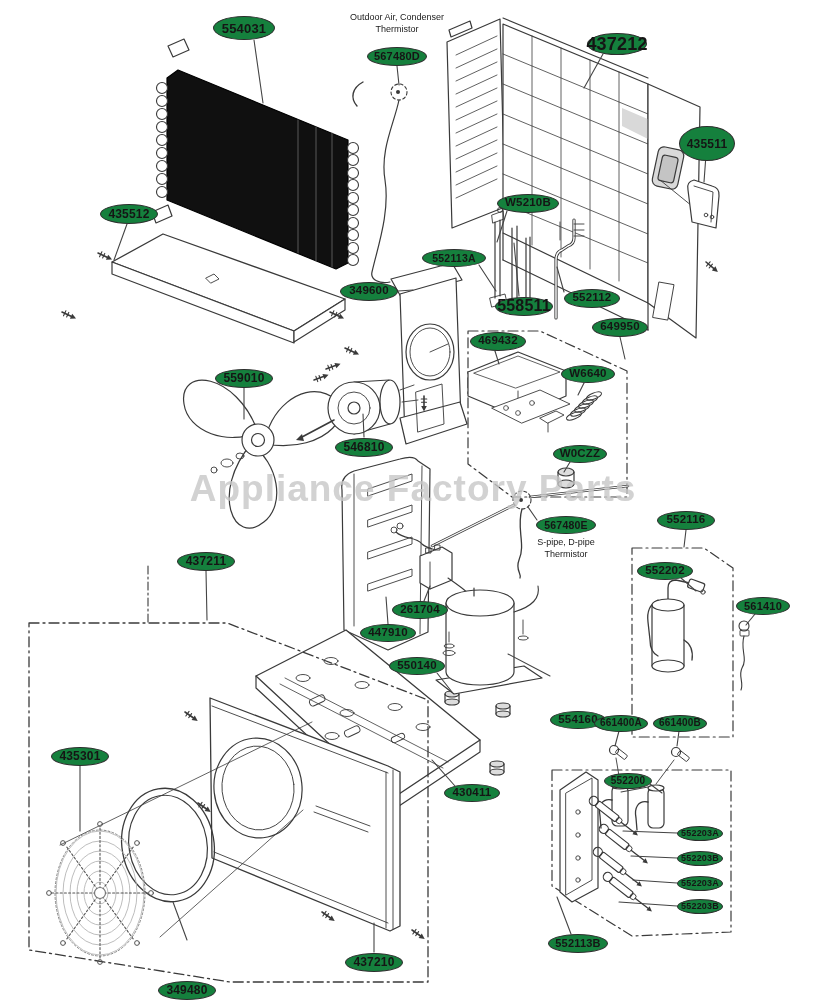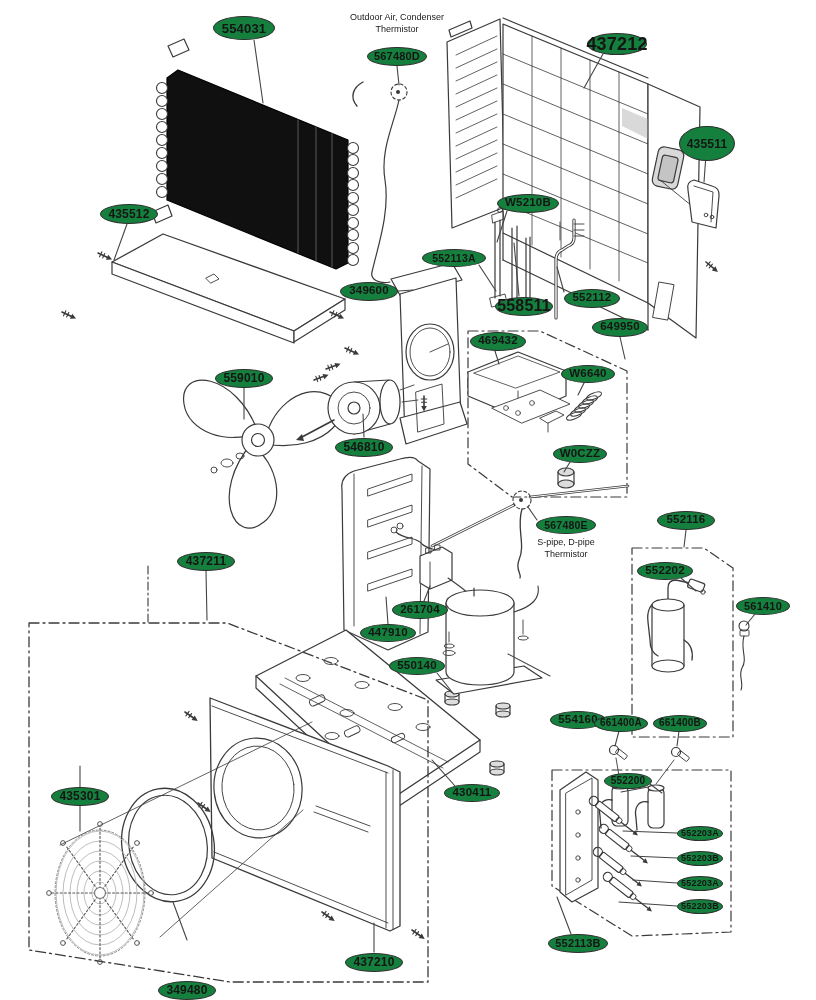--- a/index.html
+++ b/index.html
@@ -464,20 +464,21 @@
           <polyline points="677,906 619,902"></polyline>
           <polyline points="571,934 557,897"></polyline>
           <polyline points="80,766 80,831"></polyline>
           <polyline points="187,940 173,902"></polyline>
           <polyline points="374,952 374,923"></polyline>
           <polyline points="455,786 432,760"></polyline>
         </g>
 </g>
 </svg>
 
+<div class="wm" id="wm-main">Appliance Factory Parts</div>
 
 <div id="callout-layer">
       <div class="callout" style="left: 213px; top: 16px; width: 62px; height: 24px; font-size: 13px;">554031</div>
       <div class="callout" style="left: 367px; top: 46.5px; width: 60px; height: 19px; font-size: 11px;">567480D</div>
       <div class="callout" style="left: 587px; top: 33px; width: 60px; height: 22px; font-size: 18px;">437212</div>
       <div class="callout" style="left: 679px; top: 126px; width: 56px; height: 35px; font-size: 12px;">435511</div>
       <div class="callout" style="left: 100px; top: 204px; width: 58px; height: 20px; font-size: 12px;">435512</div>
       <div class="callout" style="left: 497px; top: 193.5px; width: 62px; height: 19px; font-size: 11.5px;">W5210B</div>
       <div class="callout" style="left: 422px; top: 249px; width: 64px; height: 18px; font-size: 10.5px;">552113A</div>
       <div class="callout" style="left: 340px; top: 281.5px; width: 58px; height: 19px; font-size: 11.5px;">349600</div>
@@ -499,21 +500,21 @@
       <div class="callout" style="left: 389px; top: 657px; width: 56px; height: 18px; font-size: 11.5px;">550140</div>
       <div class="callout" style="left: 550px; top: 671px; width: 56px; height: 18px; font-size: 11.5px; margin-top: 40px;">554160</div>
       <div class="callout" style="left: 594px; top: 714.5px; width: 54px; height: 17px; font-size: 10px; text-align: right;">661400A</div>
       <div class="callout" style="left: 653px; top: 714.5px; width: 54px; height: 17px; font-size: 10px;">661400B</div>
       <div class="callout" style="left: 604px; top: 773px; width: 48px; height: 16px; font-size: 10px;">552200</div>
       <div class="callout" style="left: 677px; top: 825.5px; width: 46px; height: 15px; font-size: 9px;">552203A</div>
       <div class="callout" style="left: 677px; top: 850.5px; width: 46px; height: 15px; font-size: 9px;">552203B</div>
       <div class="callout" style="left: 677px; top: 875.5px; width: 46px; height: 15px; font-size: 9px;">552203A</div>
       <div class="callout" style="left: 677px; top: 898.5px; width: 46px; height: 15px; font-size: 9px;">552203B</div>
       <div class="callout" style="left: 548px; top: 933.5px; width: 60px; height: 19px; font-size: 11px;">552113B</div>
-      <div class="callout" style="left: 51px; top: 746.5px; width: 58px; height: 19px; font-size: 12px; margin-top: 40px;">435301</div>
+      <div class="callout" style="left: 51px; top: 746.5px; width: 58px; height: 19px; font-size: 12px;">435301</div>
       <div class="callout" style="left: 158px; top: 940.5px; width: 58px; height: 19px; font-size: 12px; margin-top: 40px;">349480</div>
       <div class="callout" style="left: 345px; top: 952.5px; width: 58px; height: 19px; font-size: 12px;">437210</div>
       <div class="callout" style="left: 444px; top: 784px; width: 56px; height: 18px; font-size: 11.5px;">430411</div>
       <div class="note" style="left: 397px; top: 12px;">
         <div>Outdoor Air, Condenser</div>
         <div>Thermistor</div>
       </div>
       <div class="note" style="left: 566px; top: 537px;">
         <div>S-pipe, D-pipe</div>
         <div>Thermistor</div>

